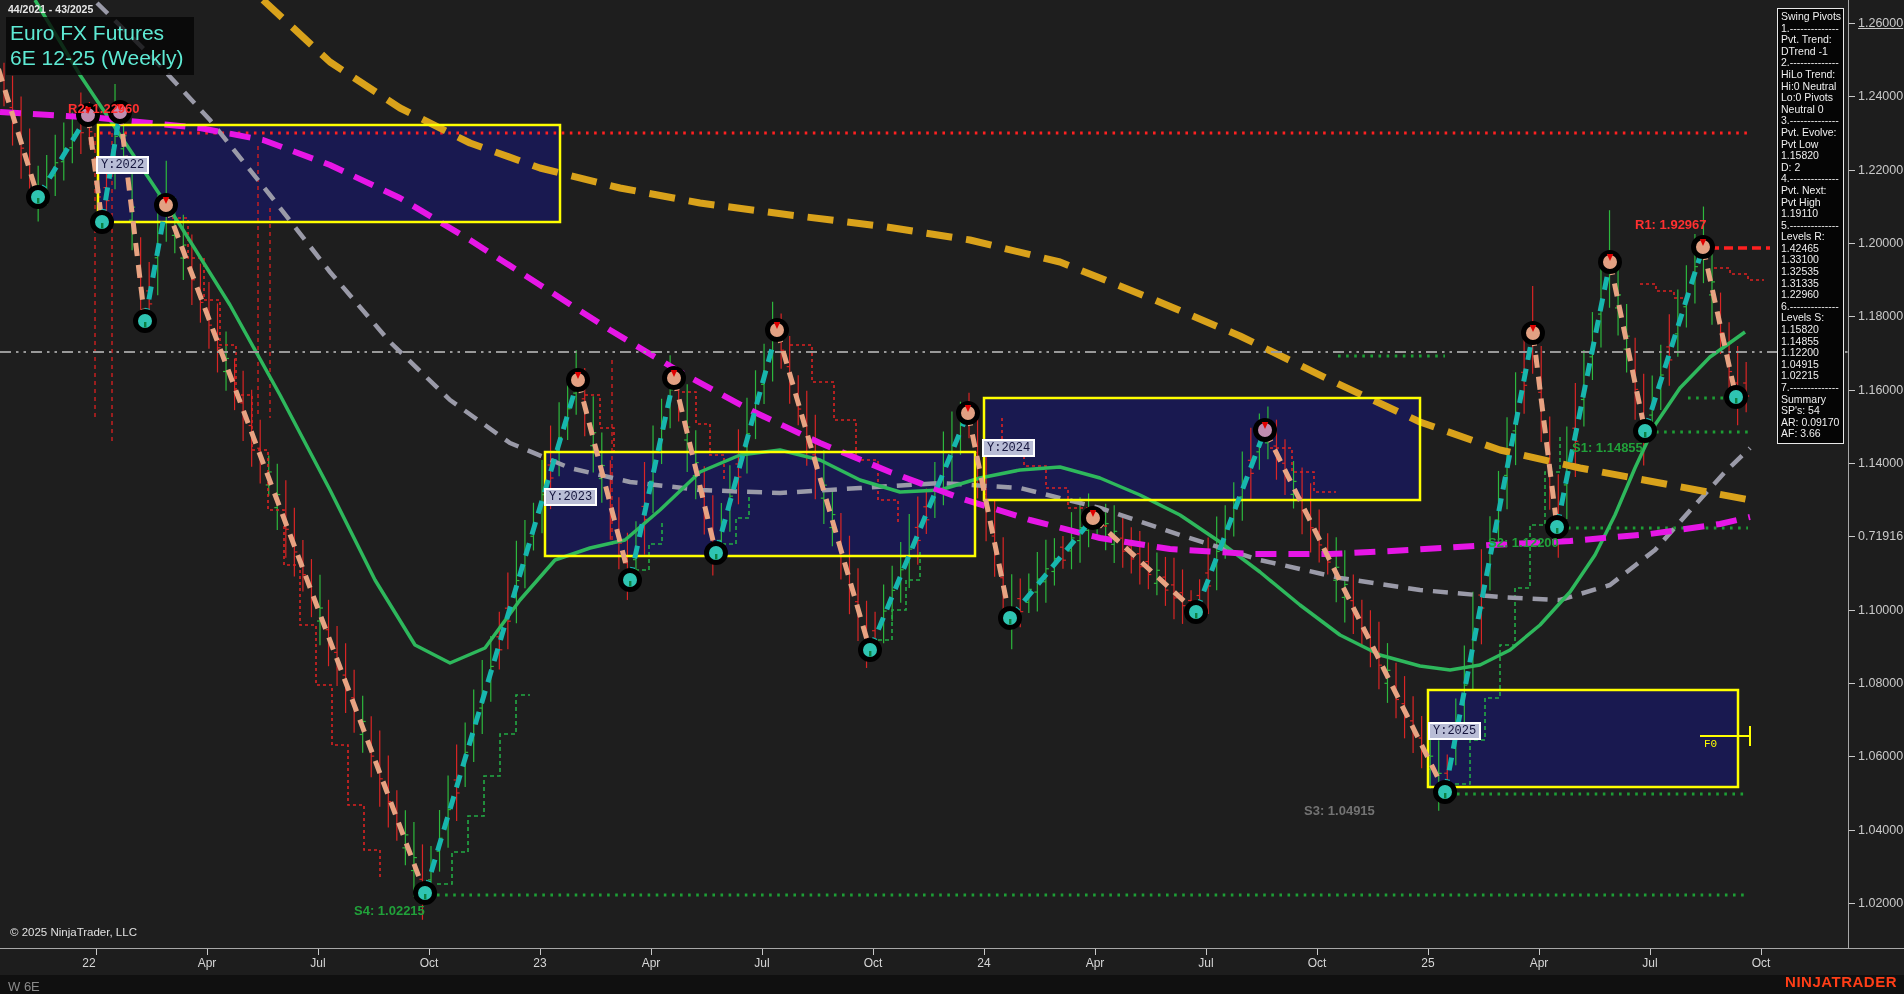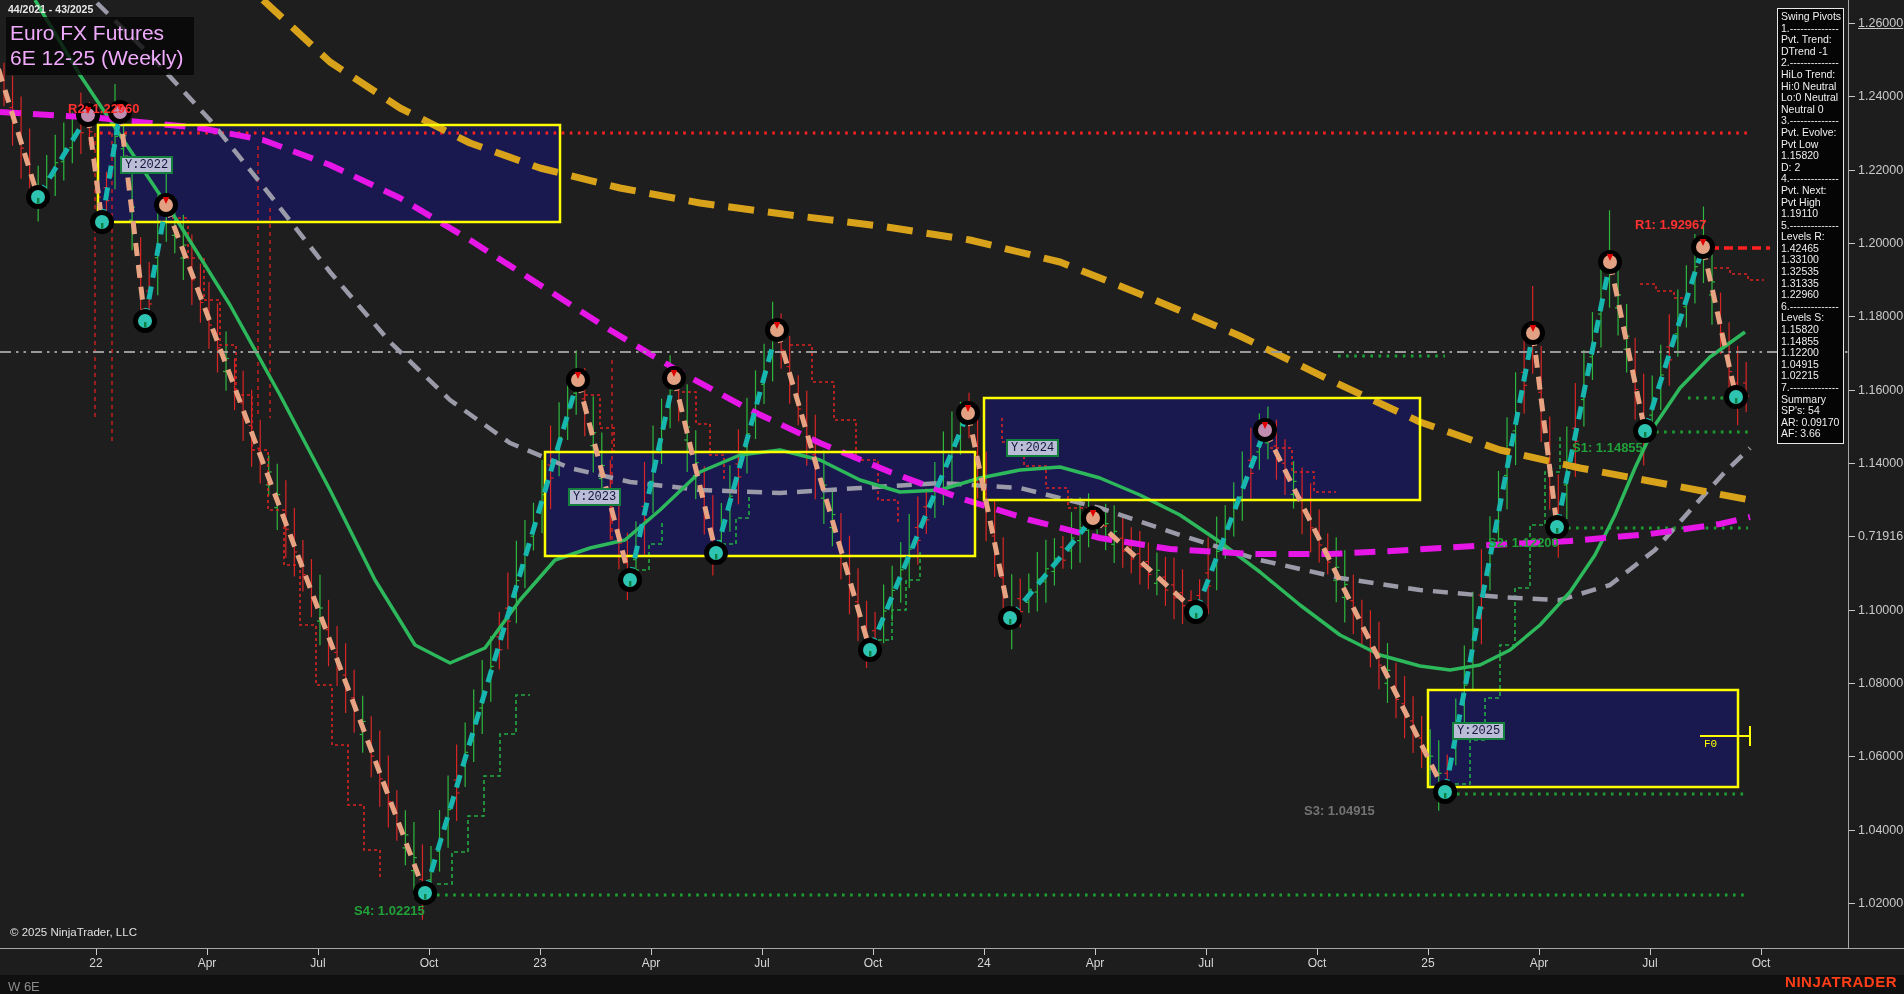--- a/index.html
+++ b/index.html
@@ -1,26 +1,26 @@
 <!DOCTYPE html>
 <html><head>
 <meta charset="utf-8">
 <style>
   html,body{margin:0;padding:0;background:#161616;}
   #stage{position:relative;width:1904px;height:994px;background:#1d1d1d;overflow:hidden;
          font-family:"Liberation Sans",sans-serif;}
   #plot{position:absolute;left:0;top:0;width:1848px;height:948px;background:#1e1e1e;}
   #chart-svg{position:absolute;left:0;top:0;}
   .range-label{position:absolute;left:8px;top:3px;color:#e8e8e8;font-size:10.5px;font-weight:bold;z-index:30;}
-  .title-block{position:absolute;left:6px;top:17px;background:rgba(5,5,5,0.78);color:#f0abfc;
+  .title-block{position:absolute;left:6px;top:17px;background:rgba(5,5,5,0.78);color:#5eead4;
                font-size:21px;line-height:25px;padding:3px 10px 5px 4px;z-index:30;white-space:nowrap;}
   .lvl-label{position:absolute;font-size:13px;font-weight:bold;z-index:25;white-space:nowrap;}
   .year-label{position:absolute;font-family:"Liberation Mono","DejaVu Sans Mono",monospace;
-              font-size:12px;color:#14143c;background:#b9bdd6;border:2px solid #15803d;
-              padding:0px 3px;z-index:26;white-space:nowrap;margin-left:24px;}
+              font-size:12px;color:#14143c;background:#b9bdd6;border:2px solid #ffffff;
+              padding:0px 3px;z-index:26;white-space:nowrap;}
   .f0-label{position:absolute;color:#ffff00;font-family:"Liberation Mono",monospace;
             font-size:11px;z-index:26;}
   #pivot-panel{position:absolute;left:1777px;top:8px;width:62px;background:#050505;
                border:1px solid #e8e8e8;color:#efefef;font-size:10.5px;line-height:11.6px;
                padding:2px 0 3px 3px;z-index:40;}
   .panel-line{white-space:nowrap;overflow:hidden;}
   #price-axis{position:absolute;left:1848px;top:0;width:56px;height:948px;background:#1d1d1d;}
   .y-axis-line{position:absolute;left:1848px;top:0;width:1px;height:949px;background:#a8a8a8;z-index:5;}
   .x-axis-line{position:absolute;left:0;top:948px;width:1904px;height:1px;background:#a8a8a8;z-index:5;}
   .tick-label{position:absolute;left:10px;color:#c9c9c9;font-size:12.5px;height:14px;line-height:14px;}
@@ -816,21 +816,21 @@
   </div>
 
   <div id="pivot-panel">
       <div class="panel-line">Swing Pivots</div>
       <div class="panel-line">1.--------------</div>
       <div class="panel-line">Pvt. Trend:</div>
       <div class="panel-line">DTrend -1</div>
       <div class="panel-line">2.--------------</div>
       <div class="panel-line">HiLo Trend:</div>
       <div class="panel-line">Hi:0 Neutral</div>
-      <div class="panel-line">Lo:0 Neutral</div>
+      <div class="panel-line">Lo:0 Pivots</div>
       <div class="panel-line">Neutral 0</div>
       <div class="panel-line">3.--------------</div>
       <div class="panel-line">Pvt. Evolve:</div>
       <div class="panel-line">Pvt Low</div>
       <div class="panel-line">1.15820</div>
       <div class="panel-line">D: 2</div>
       <div class="panel-line">4.--------------</div>
       <div class="panel-line">Pvt. Next:</div>
       <div class="panel-line">Pvt High</div>
       <div class="panel-line">1.19110</div>
@@ -885,21 +885,21 @@
         <div class="tick-mark" style="top: 830px;"></div>
         <div class="tick-label" style="top: 823px;">1.04000</div>
         <div class="tick-mark" style="top: 903px;"></div>
         <div class="tick-label" style="top: 896px;">1.02000</div>
       </div>
 
   </div>
 
   <div id="time-axis">
       <div class="t-tick" style="left: 96px;"></div>
-      <div class="t-label" style="left: 96px;">22</div>
+      <div class="t-label" style="left: 89px;">22</div>
       <div class="t-tick" style="left: 207px;"></div>
       <div class="t-label" style="left: 207px;">Apr</div>
       <div class="t-tick" style="left: 318px;"></div>
       <div class="t-label" style="left: 318px;">Jul</div>
       <div class="t-tick" style="left: 429px;"></div>
       <div class="t-label" style="left: 429px;">Oct</div>
       <div class="t-tick" style="left: 540px;"></div>
       <div class="t-label" style="left: 540px;">23</div>
       <div class="t-tick" style="left: 651px;"></div>
       <div class="t-label" style="left: 651px;">Apr</div>

